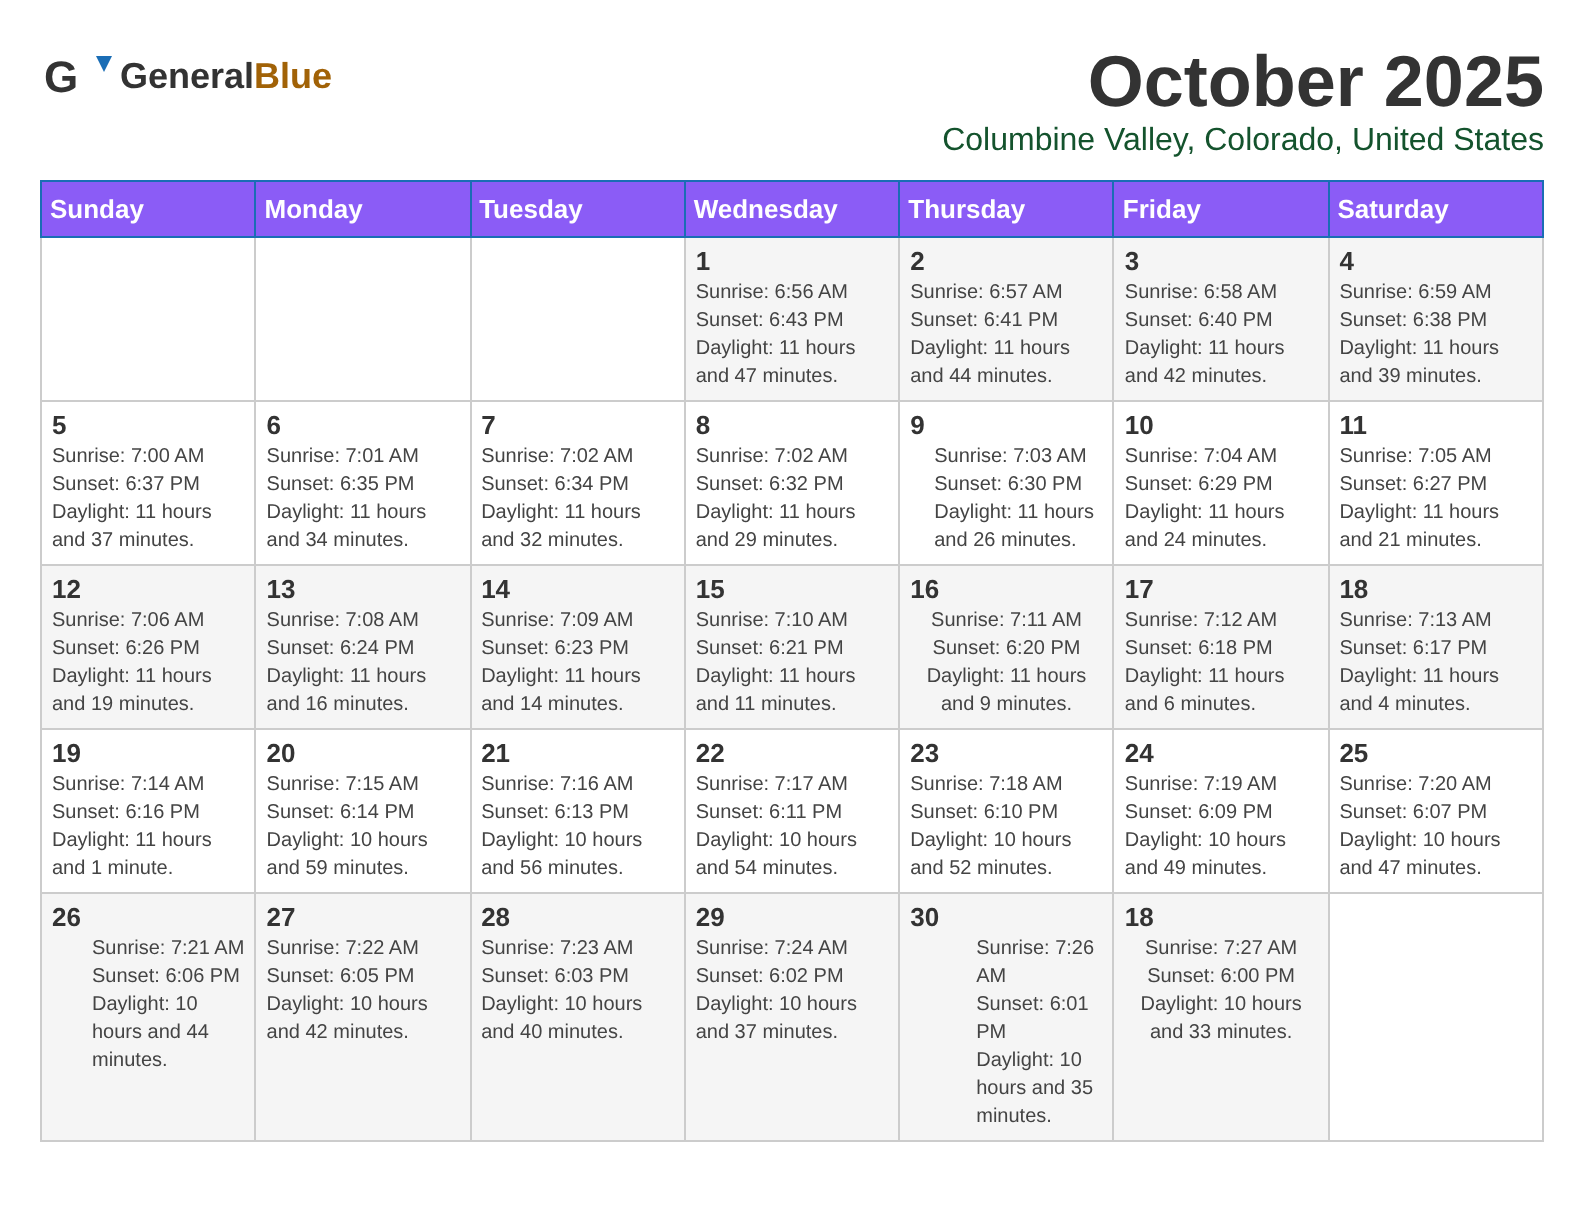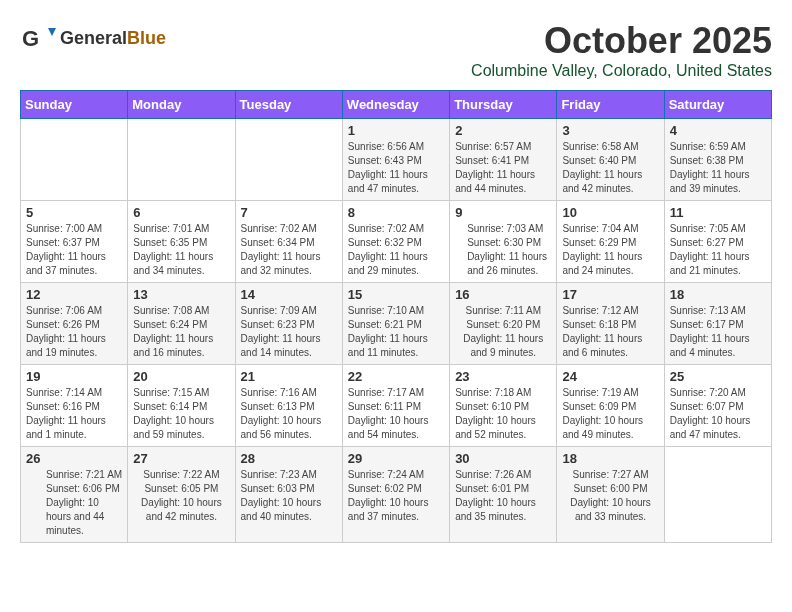--- a/index.html
+++ b/index.html
@@ -285,39 +285,39 @@
       </tr>
       <tr>
         <td class="row-shade">
           <span class="day-number">26</span>
           <div class="day-info" style="white-space: pre-line; margin-left: 20px;">Sunrise: 7:21 AM
 Sunset: 6:06 PM
 Daylight: 10 hours and 44 minutes.</div>
         </td>
         <td class="row-shade">
           <span class="day-number">27</span>
-          <div class="day-info" style="white-space: pre-line; text-align: center;">Sunrise: 7:22 AM
+          <div class="day-info" style="white-space: pre-line;">Sunrise: 7:22 AM
 Sunset: 6:05 PM
 Daylight: 10 hours and 42 minutes.</div>
         </td>
         <td class="row-shade">
           <span class="day-number">28</span>
           <div class="day-info" style="white-space: pre-line;">Sunrise: 7:23 AM
 Sunset: 6:03 PM
 Daylight: 10 hours and 40 minutes.</div>
         </td>
         <td class="row-shade">
           <span class="day-number">29</span>
           <div class="day-info" style="white-space: pre-line;">Sunrise: 7:24 AM
 Sunset: 6:02 PM
 Daylight: 10 hours and 37 minutes.</div>
         </td>
         <td class="row-shade">
           <span class="day-number">30</span>
-          <div class="day-info" style="white-space: pre-line;">Sunrise: 7:26 AM
+          <div class="day-info" style="white-space: pre-line; margin-left: 33px;">Sunrise: 7:26 AM
 Sunset: 6:01 PM
 Daylight: 10 hours and 35 minutes.</div>
         </td>
         <td class="row-shade">
           <span class="day-number">18</span>
           <div class="day-info" style="white-space: pre-line; text-align: center;">Sunrise: 7:27 AM
 Sunset: 6:00 PM
 Daylight: 10 hours and 33 minutes.</div>
         </td>
         <td class="empty-cell"></td>

